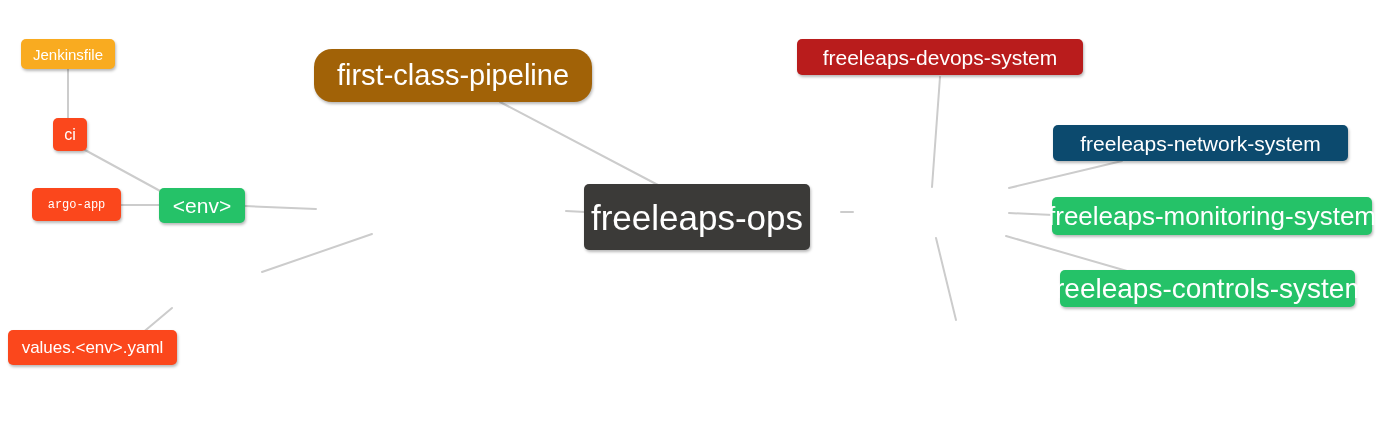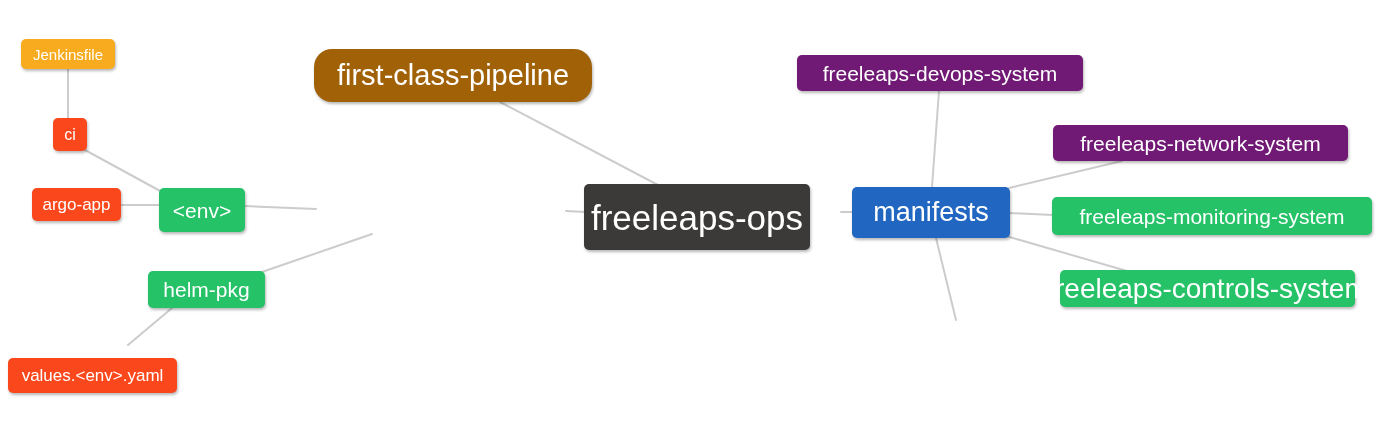--- a/index.html
+++ b/index.html
@@ -35,25 +35,23 @@
     <line class="edge" x1="841" y1="200" x2="853" y2="200"></line>
     <line class="edge" x1="932" y1="175" x2="940" y2="65"></line>
     <line class="edge" x1="1009" y1="176" x2="1122" y2="149"></line>
     <line class="edge" x1="1009" y1="201" x2="1053" y2="203"></line>
     <line class="edge" x1="1006" y1="224" x2="1127" y2="259"></line>
     <line class="edge" x1="936" y1="226" x2="956" y2="308"></line>
   </svg>
 
   <div class="node" style="left: 21px; top: 27px; width: 94px; height: 30px; font-size: 15px; background: rgb(249, 171, 32);">Jenkinsfile</div>
   <div class="node" style="left: 53px; top: 106px; width: 34px; height: 33px; font-size: 16px; background: rgb(251, 71, 28); text-align: center;">ci</div>
-  <div class="node" style="left: 32px; top: 176px; width: 89px; height: 33px; font-size: 17px; background: rgb(251, 71, 28);">argo-app</div>
-  <div class="node" style="left: 159px; top: 176px; width: 86px; height: 44px; font-size: 21px; background: rgb(37, 194, 104);">&lt;env&gt;</div>
-  <div class="node" style="left: 148px; top: 259px; width: 117px; height: 37px; font-size: 21px; background: rgb(37, 194, 104);">helm-pkg</div>
-  <div class="node" style="left: 8px; top: 346px; width: 169px; height: 35px; font-size: 17px; background: rgb(251, 71, 28);">values.&lt;env&gt;.yaml</div>
+  <div class="node" style="left: 32px; top: 176px; width: 89px; height: 33px; font-size: 12px; background: rgb(251, 71, 28); font-family: Liberation Mono, monospace;">argo-app</div>
+  <div class="node" style="left: 159px; top: 176px; width: 86px; height: 35px; font-size: 21px; background: rgb(37, 194, 104);">&lt;env&gt;</div>
+  <div class="node" style="left: 8px; top: 318px; width: 169px; height: 35px; font-size: 17px; background: rgb(251, 71, 28);">values.&lt;env&gt;.yaml</div>
   <div class="node" style="left: 314px; top: 37px; width: 278px; height: 53px; font-size: 29px; background: #a16207; border-radius: 18px;">first-class-pipeline</div>
   <div class="node" style="left: 584px; top: 172px; width: 226px; height: 66px; font-size: 35px; background: rgb(59, 58, 56);">freeleaps-ops</div>
-  <div class="node" style="left: 852px; top: 175px; width: 158px; height: 51px; font-size: 27px; background: rgb(33, 103, 193);">manifests</div>
-  <div class="node" style="left: 797px; top: 43px; width: 286px; height: 36px; font-size: 21px; background: #701a75;">freeleaps-devops-system</div>
-  <div class="node" style="left: 1053px; top: 113px; width: 295px; height: 36px; font-size: 21px; background: #701a75;">freeleaps-network-system</div>
-  <div class="node" style="left: 1052px; top: 185px; width: 320px; height: 38px; font-size: 21px; background: rgb(37, 194, 104);">freeleaps-monitoring-system</div>
+  <div class="node" style="left: 797px; top: 27px; width: 286px; height: 36px; font-size: 21px; background: #b91c1c;">freeleaps-devops-system</div>
+  <div class="node" style="left: 1053px; top: 113px; width: 295px; height: 36px; font-size: 21px; background: #0c4a6e;">freeleaps-network-system</div>
+  <div class="node" style="left: 1052px; top: 185px; width: 320px; height: 38px; font-size: 26px; background: rgb(37, 194, 104);">freeleaps-monitoring-system</div>
   <div class="node" style="left: 1060px; top: 258px; width: 295px; height: 37px; font-size: 28px; background: rgb(37, 194, 104);">freeleaps-controls-system</div>
 
 </div>
 
 </body></html>

